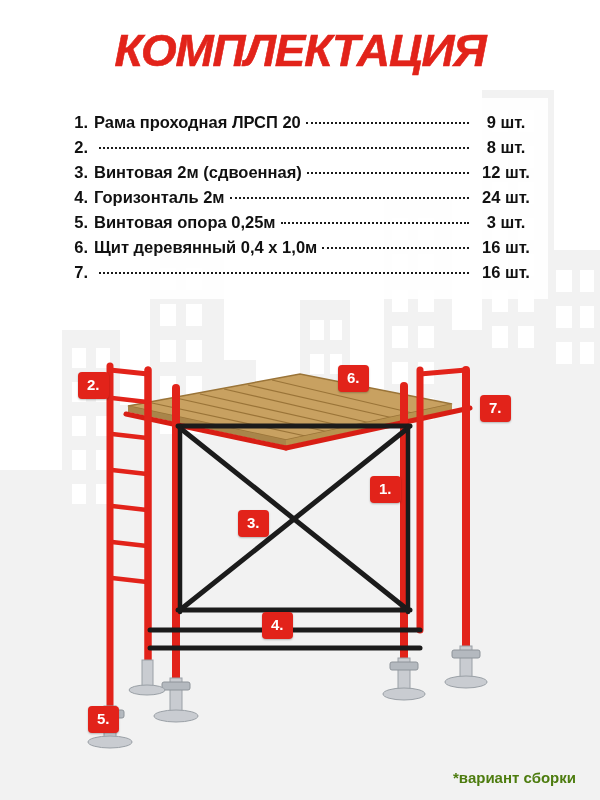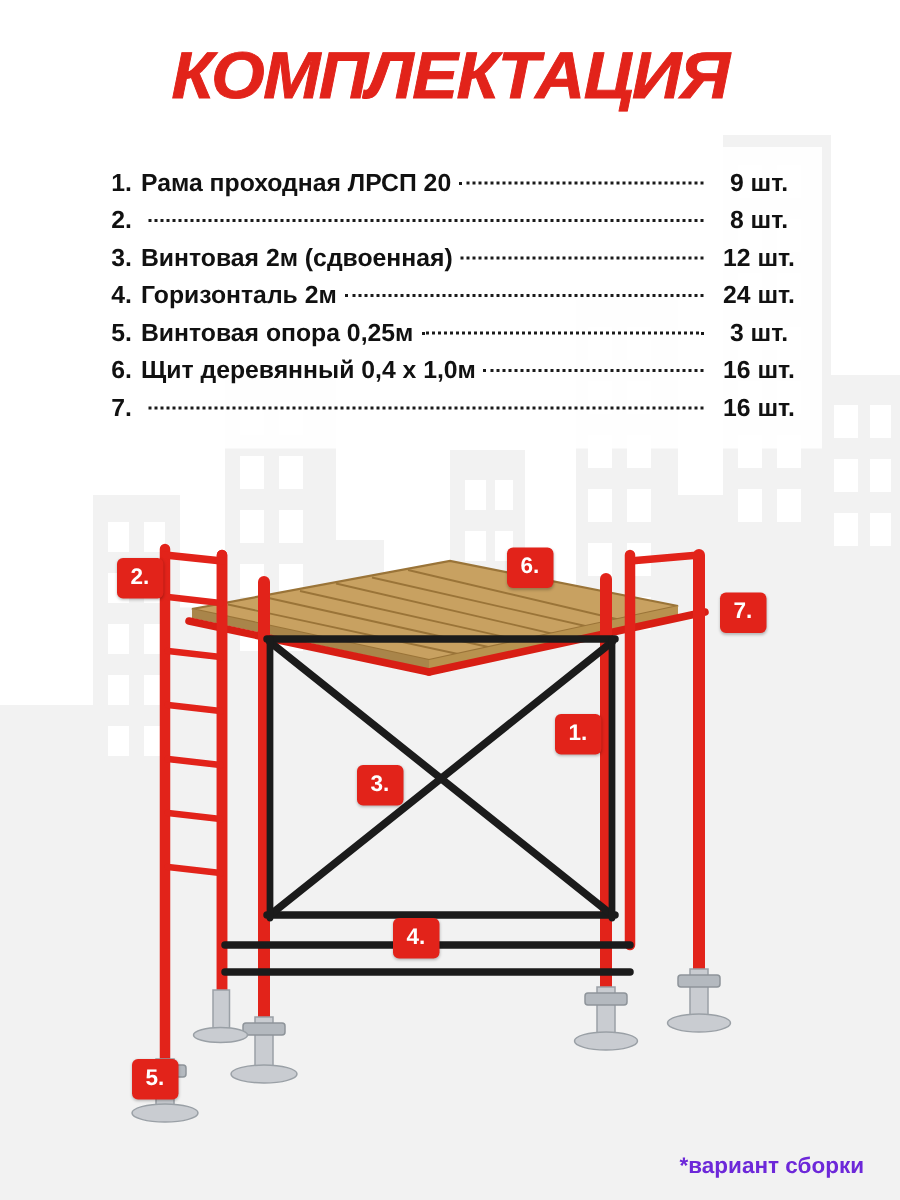--- a/index.html
+++ b/index.html
@@ -115,21 +115,21 @@
     box-shadow: 0 1px 2px rgba(0,0,0,0.25);
   }
 
   
   .footnote {
     position: absolute;
     right: 24px;
     bottom: 14px;
     font-size: 15px;
     font-weight: bold;
-    color: #6d28d9;
+    color: #4d7c0f;
     z-index: 6;
   }
 </style>
 </head>
 <body>
 
 <div class="page">
 
   <svg class="skyline" viewBox="0 0 600 800" preserveAspectRatio="none">
     <rect x="0" y="0" width="600" height="800" fill="#ffffff"></rect>

